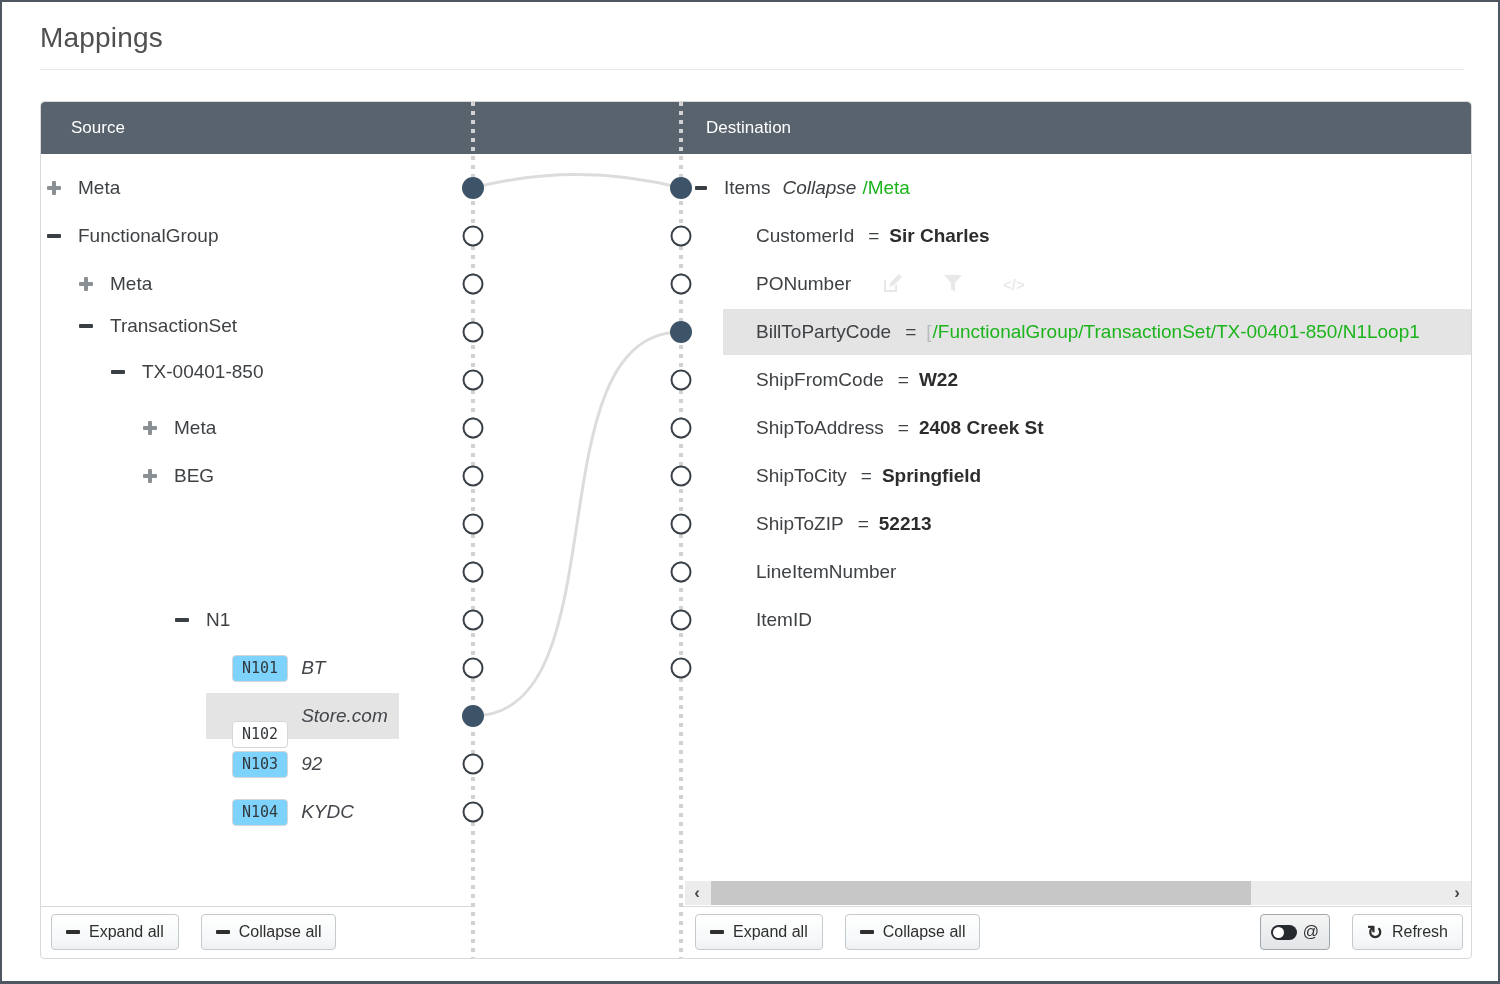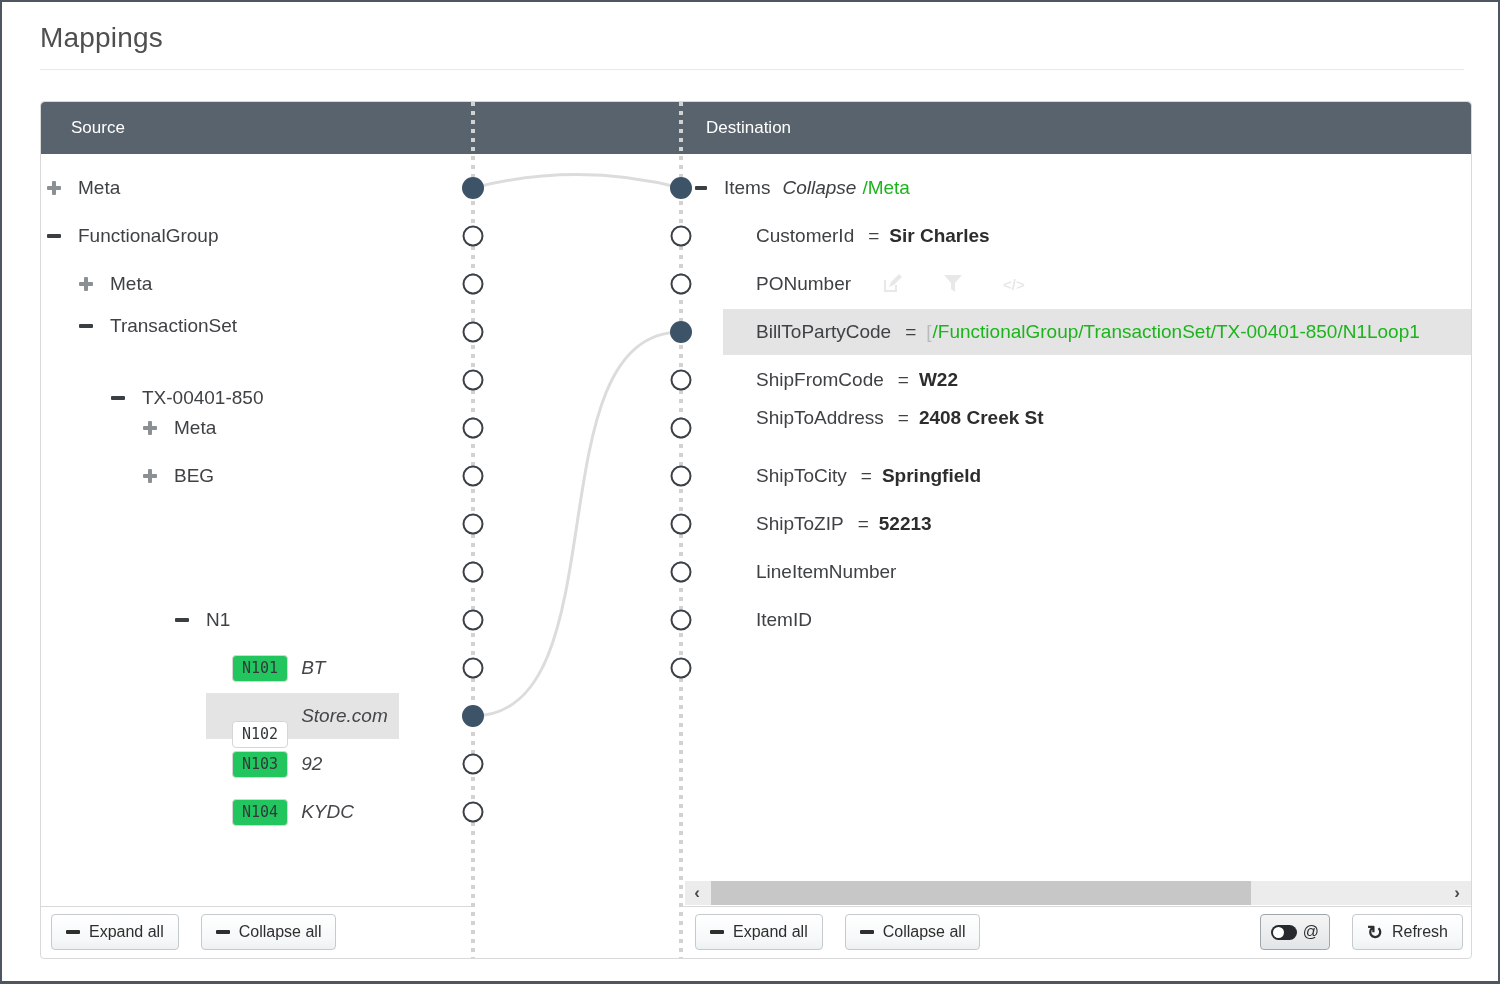--- a/index.html
+++ b/index.html
@@ -21,21 +21,21 @@
   .trow{position:absolute;left:0;right:0;height:48px;display:flex;align-items:center;z-index:3;font-size:19px;white-space:nowrap;}
   .lbl{color:#3f4245;}
   .ico{display:inline-block;position:relative;width:14px;height:14px;flex:0 0 14px;margin-right:17px;}
   .ico-plus{color:#8b9094;}
   .ico-minus{color:#3a3f44;}
   .ico::before{content:"";position:absolute;left:0;right:0;top:5px;height:4px;background:currentColor;border-radius:1px;}
   .ico-plus::after{content:"";position:absolute;top:0;bottom:0;left:5px;width:4px;background:currentColor;border-radius:1px;}
   .ico-sm{width:12px;height:12px;flex:0 0 12px;}
   .ico-sm::before{top:4px;height:4px;}
 
-  .tagbox{font-family:"DejaVu Sans Mono","Liberation Mono",monospace;font-size:15px;color:#33383c;background:#22c55e;border:1px solid #d6d6d6;border-radius:4px;padding:5px 9px;line-height:1;}
+  .tagbox{font-family:"DejaVu Sans Mono","Liberation Mono",monospace;font-size:15px;color:#33383c;background:#7dd3fc;border:1px solid #d6d6d6;border-radius:4px;padding:5px 9px;line-height:1;}
   .tagbox.onhl{background:#ffffff;margin-top:36px;}
   .itval{font-style:italic;color:#43474b;margin-left:13px;text-align:center;}
 
   .eq{margin:0 10px 0 14px;color:#3f4245;}
   .val{font-weight:bold;color:#2d2d2d;}
   .foreach{font-style:italic;margin-left:12px;color:#3d4144;}
   .greenpath{color:#1cb41c;}
   .items-path{margin-left:6px;}
   .bracket{color:#b9bcbe;margin-right:1px;}
 
@@ -91,21 +91,21 @@
       <span class="lbl">FunctionalGroup</span>
     </div>
     <div class="trow" style="top:158px;padding-left:38px">
       <span class="ico ico-plus"></span>
       <span class="lbl">Meta</span>
     </div>
     <div class="trow" style="top:200px;padding-left:38px">
       <span class="ico ico-minus"></span>
       <span class="lbl">TransactionSet</span>
     </div>
-    <div class="trow" style="top:272px;padding-left:70px">
+    <div class="trow" style="top:246px;padding-left:70px">
       <span class="ico ico-minus"></span>
       <span class="lbl">TX-00401-850</span>
     </div>
     <div class="trow" style="top:302px;padding-left:102px">
       <span class="ico ico-plus"></span>
       <span class="lbl">Meta</span>
     </div>
     <div class="trow" style="top:350px;padding-left:102px">
       <span class="ico ico-plus"></span>
       <span class="lbl">BEG</span>
@@ -159,21 +159,21 @@
       <span class="lbl">BillToPartyCode</span>
       <span class="eq">=</span>
       <span class="bracket">[</span>
       <span class="greenpath">/FunctionalGroup/TransactionSet/TX-00401-850/N1Loop1</span>
     </div>
     <div class="trow" style="top:254px;padding-left:715px">
       <span class="lbl">ShipFromCode</span>
       <span class="eq">=</span>
       <span class="val">W22</span>
     </div>
-    <div class="trow" style="top:292px;padding-left:715px">
+    <div class="trow" style="top:302px;padding-left:715px">
       <span class="lbl">ShipToAddress</span>
       <span class="eq">=</span>
       <span class="val">2408 Creek St</span>
     </div>
     <div class="trow" style="top:350px;padding-left:715px">
       <span class="lbl">ShipToCity</span>
       <span class="eq">=</span>
       <span class="val">Springfield</span>
     </div>
     <div class="trow" style="top:398px;padding-left:715px">

